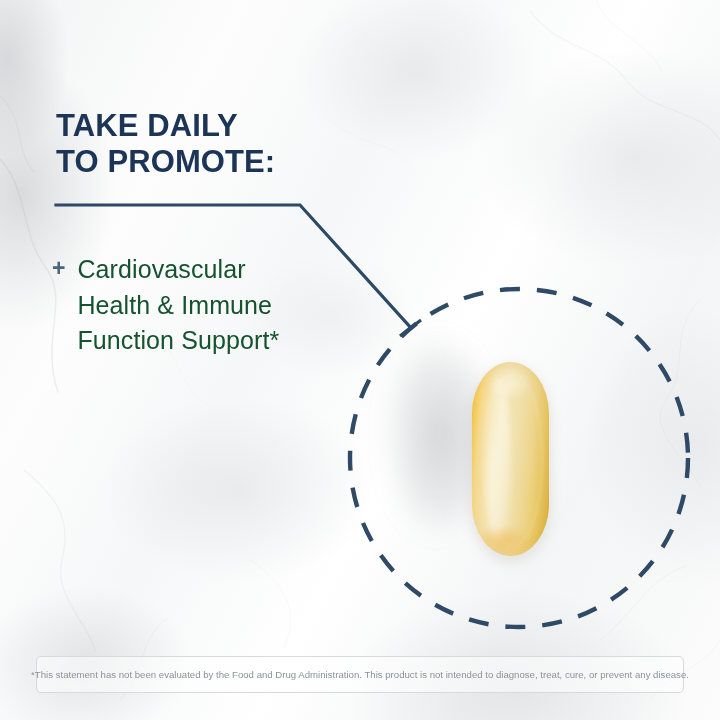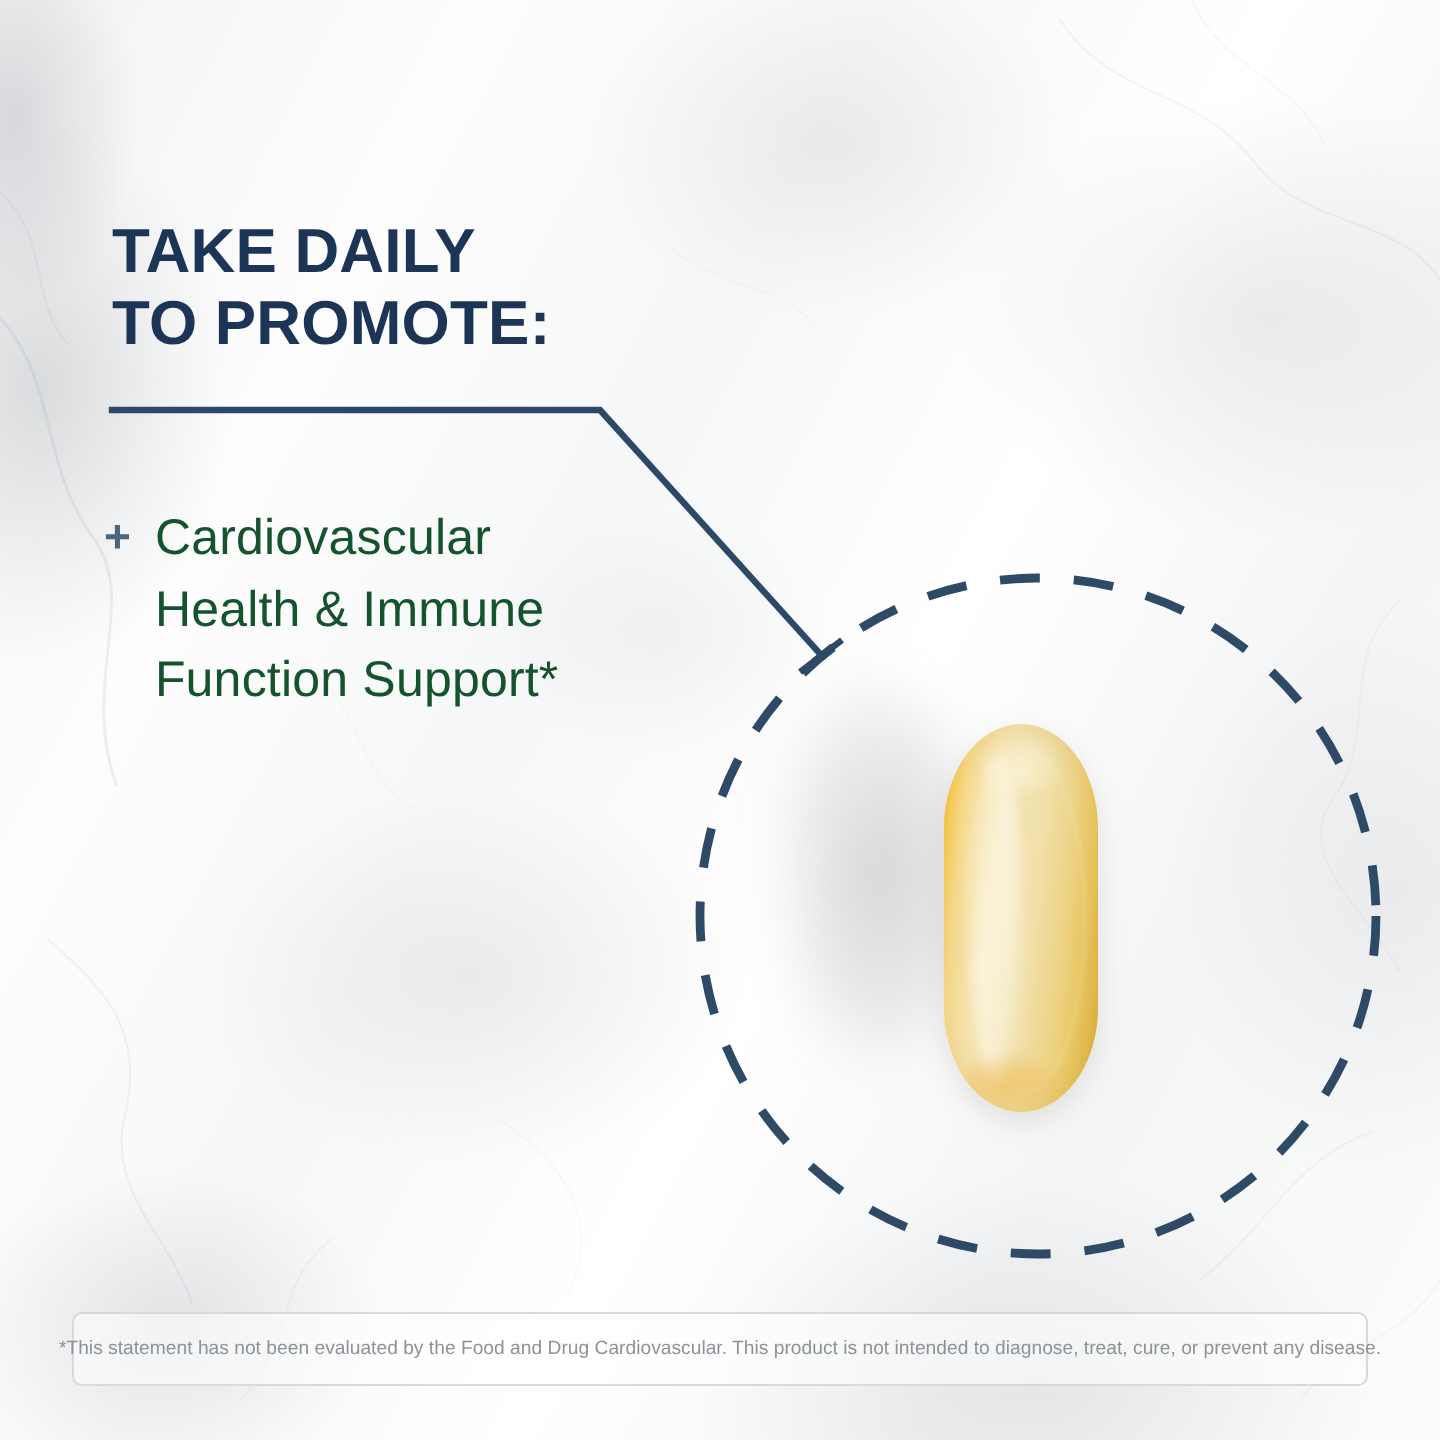--- a/index.html
+++ b/index.html
@@ -264,16 +264,16 @@
     <div class="capsule-shadow"></div>
     <div class="capsule">
       <div class="cap-hl"></div>
       <div class="cap-ring"></div>
       <div class="cap-top"></div>
       <div class="cap-bot"></div>
     </div>
   </div>
 
   <div class="footer-box">
-    <div class="footer-text">*This statement has not been evaluated by the Food and Drug Cardiovascular. This product is not intended to diagnose, treat, cure, or prevent any disease.</div>
+    <div class="footer-text">*This statement has not been evaluated by the Food and Drug Administration. This product is not intended to diagnose, treat, cure, or prevent any disease.</div>
   </div>
 
 </div>
 
 </body></html>

